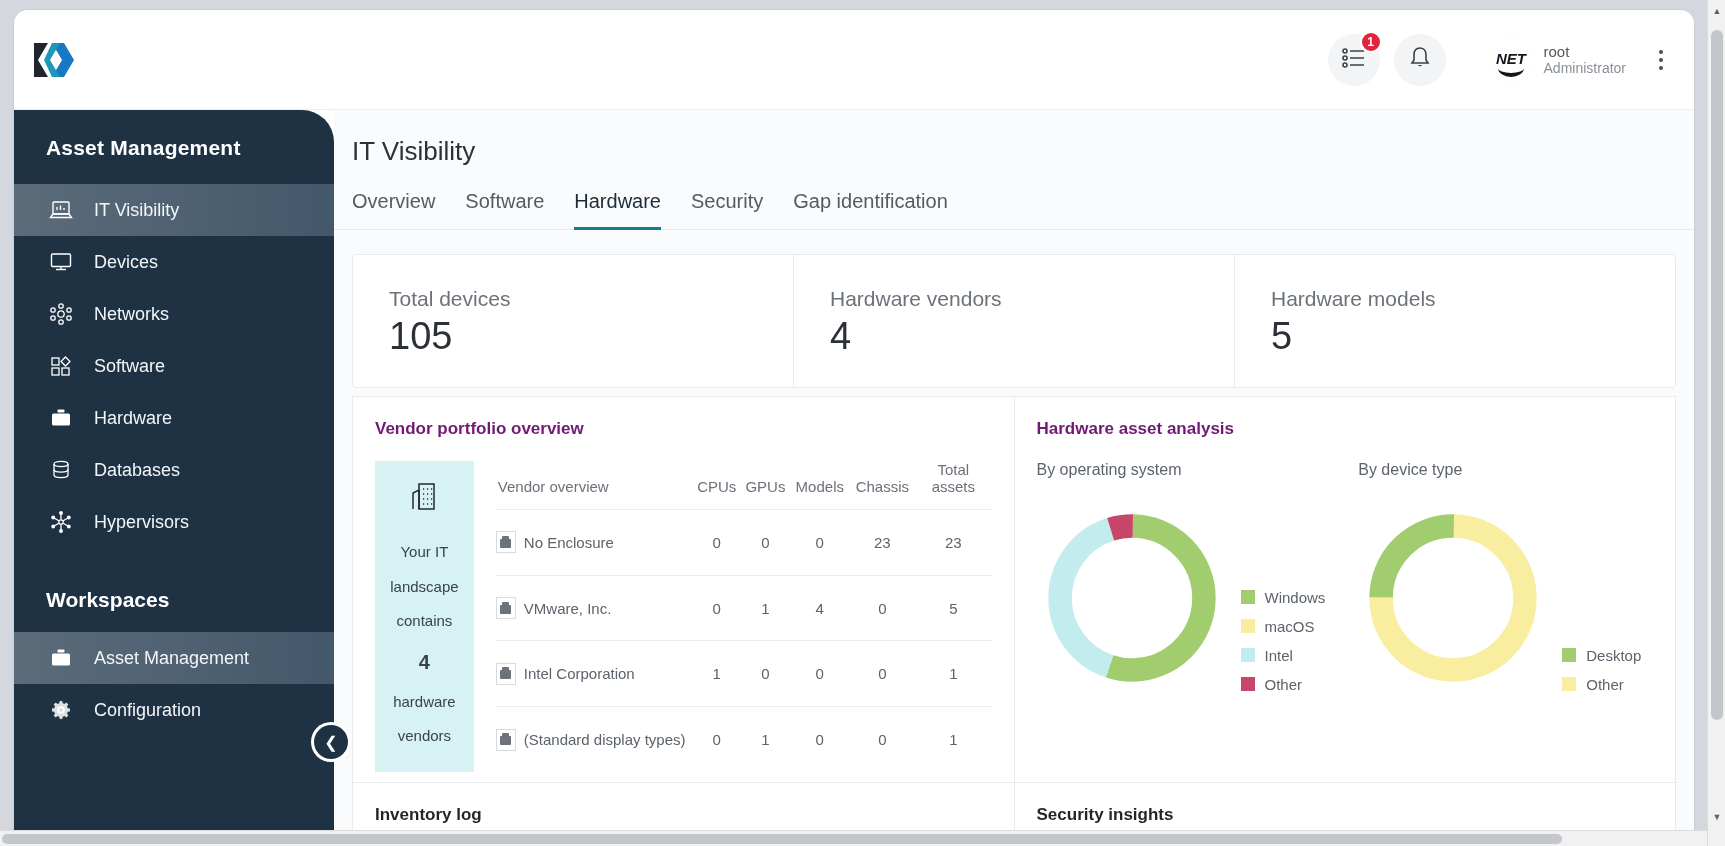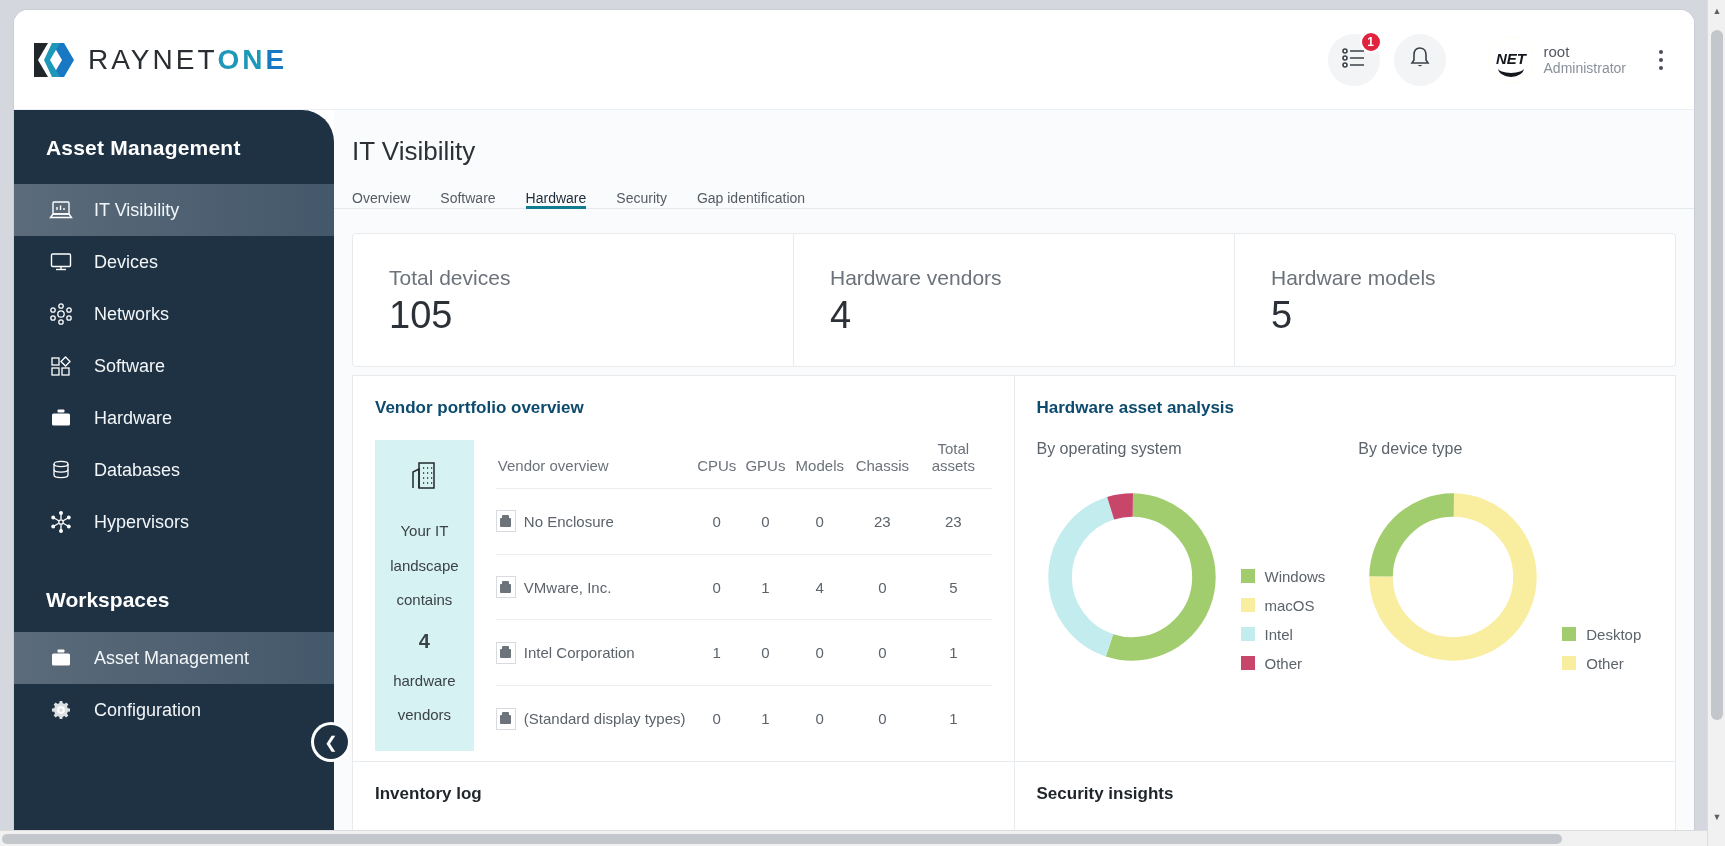--- a/index.html
+++ b/index.html
@@ -127,21 +127,21 @@
   }
   .page-title {
     font-size: 26px; color: #2c3138; font-weight: 400;
     padding: 26px 0 0 18px;
   }
   .tabs {
     display: flex; gap: 30px; padding: 22px 0 0 18px;
     border-bottom: 1px solid #e6e9ed; margin-right: 0;
   }
   .tab {
-    font-size: 14px; color: #555b63; 
+    font-size: 20px; color: #555b63; padding-bottom: 14px;
     cursor: pointer; border-bottom: 3px solid transparent;
     position: relative; top: 1px;
   }
   .tab.active { color: #1b2b38; border-bottom-color: #0f7c92; font-weight: 400; }
 
   .kpi-row {
     display: flex; margin: 24px 18px 0 18px;
     background: #fff; border: 1px solid #e8ebee; border-radius: 4px;
   }
   .kpi {
@@ -151,21 +151,21 @@
   .kpi:last-child { border-right: none; }
   .kpi-label { font-size: 21px; color: #6c727a; margin-bottom: 6px; }
   .kpi-value { font-size: 38px; color: #2c3138; font-weight: 300; line-height: 1.05; }
 
   .panels {
     display: flex; margin: 8px 18px 0 18px;
     background: #fff; border: 1px solid #e8ebee;
   }
   .panel { flex: 1; padding: 22px 22px 10px 22px; }
   .panel.left { border-right: 1px solid #e8ebee; }
-  .panel-title { font-size: 17px; font-weight: 700; color: #0c4a6e; margin-bottom: 22px; }
+  .panel-title { font-size: 17px; font-weight: 700; color: #701a75; margin-bottom: 22px; }
 
   
   .vendor-wrap { display: flex; gap: 22px; }
   .vendor-callout {
     width: 118px; background: #d7f2f3; padding: 18px 10px 18px 10px;
     text-align: center; color: #3b4248; font-size: 15px; line-height: 2.3;
   }
   .vendor-callout .big { font-size: 20px; font-weight: 700; }
   .vendor-callout .bicon { margin-bottom: 10px; }
   table.vendor { width: 100%; border-collapse: collapse; }
@@ -234,23 +234,20 @@
     <div class="tab-stub"></div>
 
     <div class="topbar">
       <div class="brand">
         <span class="brand-mark">
           <svg width="46" height="40" viewBox="0 0 46 40">
             <path d="M4 3 L18 3 L8 20 L18 37 L4 37 Z" fill="#20262c"></path>
             <path d="M22 3 L34 3 L44 20 L34 37 L22 37 L32 20 Z" fill="#1878c4"></path>
             <path d="M22 3 L30 3 L20 20 L30 37 L22 37 L14 20 Z" fill="#1d98b8"></path>
           </svg>
-        </span>
-        <span class="brand-text">
-          <span class="dark">RAYNET</span><span class="one1">ON</span><span class="one2">E</span>
         </span>
       </div>
 
       <div class="topbar-right">
         <div class="icon-circle">
           <span>
             <svg width="24" height="22" viewBox="0 0 24 22" fill="none" stroke="#3b4149" stroke-width="1.6">
               <circle cx="3" cy="4" r="2"></circle>
                 <line x1="8" y1="4" x2="22" y2="4"></line>
               <circle cx="3" cy="11" r="2"></circle>

